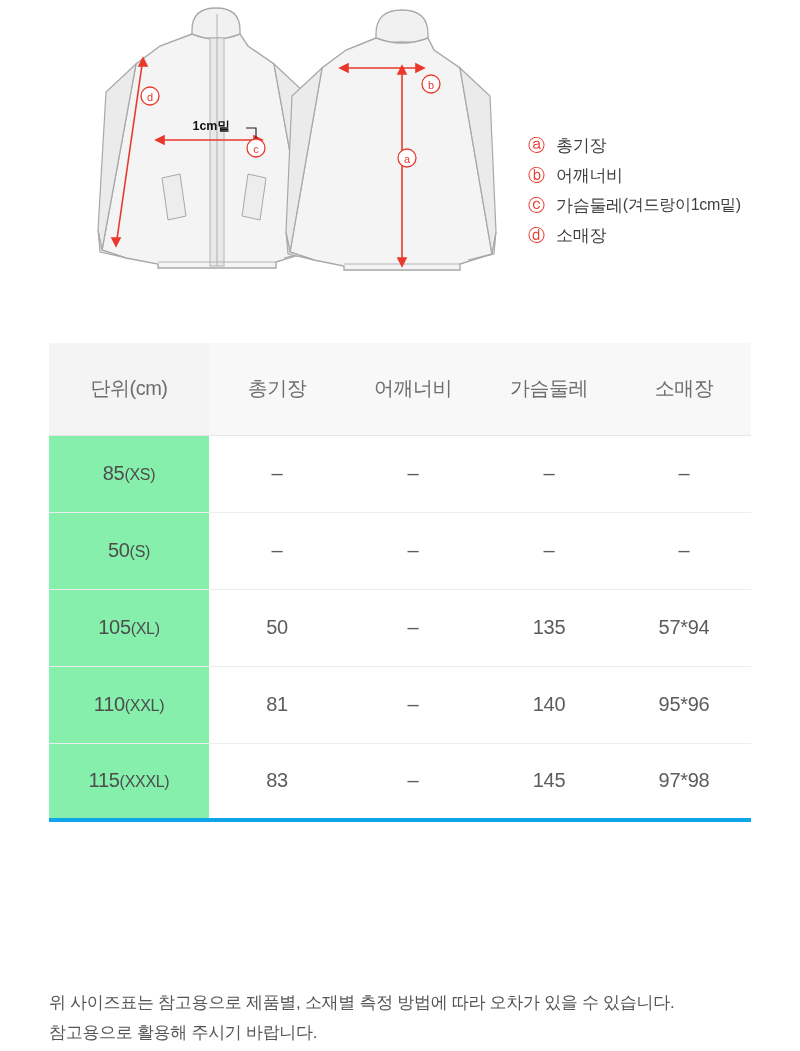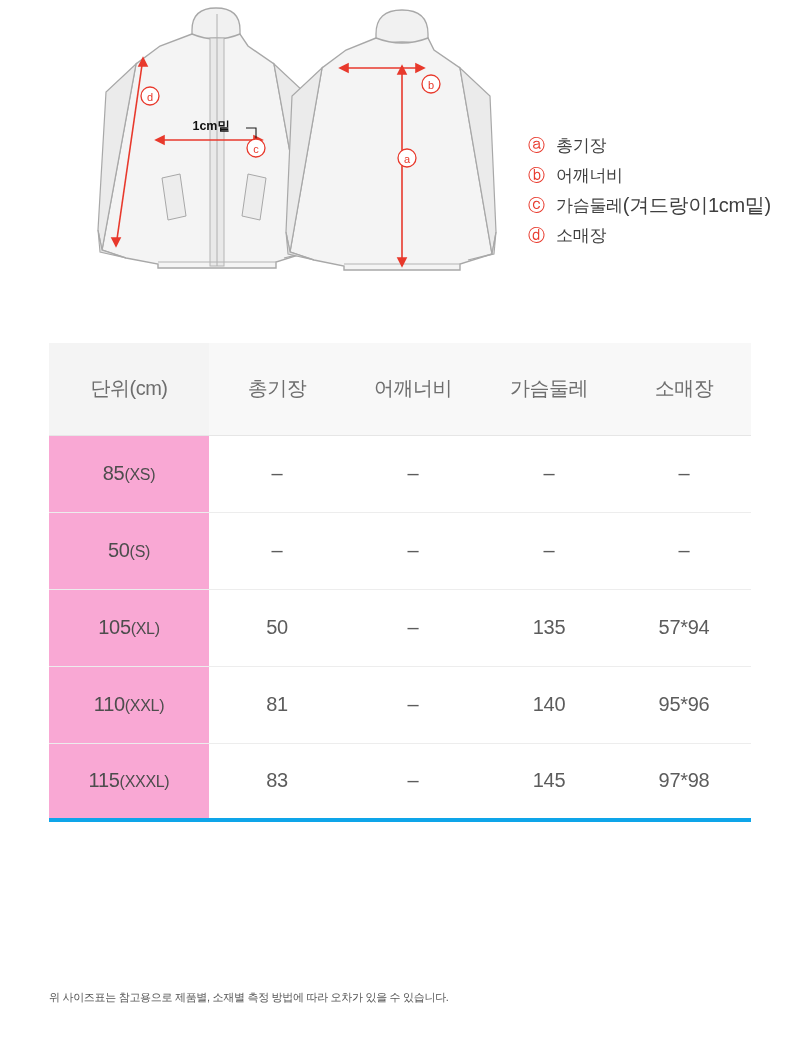--- a/index.html
+++ b/index.html
@@ -40,21 +40,21 @@
     letter-spacing: -0.3px;
   }
   .legend-mark {
     display: inline-block;
     width: 20px;
     margin-right: 8px;
     color: #e8392c;
     font-size: 17px;
     text-align: left;
   }
-  .legend-sub { font-size: 20px; }
+  .legend-sub { font-size: 16px; }
 
   
   .table-wrap {
     position: absolute;
     left: 49px;
     top: 343px;
     width: 702px;
   }
   table.size-table {
     width: 702px;
@@ -78,21 +78,21 @@
   table.size-table tbody td {
     height: 77px;
     text-align: center;
     vertical-align: middle;
     font-size: 20px;
     color: #5c5c5c;
     border-bottom: 1px solid #ededed;
     letter-spacing: -0.3px;
   }
   table.size-table tbody td.first {
-    background: #f9a8d4;
+    background: #86efac;
     color: #4d4d4d;
     font-size: 20px;
   }
   table.size-table tbody tr:last-child td {
     border-bottom: 4px solid #0ea5e9;
   }
   .sz-small { font-size: 16px; }
   .dash { color: #8a8a8a; }
 
   col.c1 { width: 160px; }
@@ -100,21 +100,21 @@
   col.c3 { width: 136px; }
   col.c4 { width: 136px; }
   col.c5 { width: 134px; }
 
   
   .footnote {
     position: absolute;
     left: 49px;
     top: 988px;
     width: 710px;
-    font-size: 11px;
+    font-size: 17px;
     color: #555555;
     line-height: 1.75;
     letter-spacing: -0.3px;
   }
 </style>
 </head>
 <body>
 
 <div class="page">
 
@@ -279,15 +279,16 @@
           <td class="dash">–</td>
           <td>145</td>
           <td>97*98</td>
         </tr>
       </tbody>
     </table>
   </div>
 
   <div class="footnote">
     <div>위 사이즈표는 참고용으로 제품별, 소재별 측정 방법에 따라 오차가 있을 수 있습니다.</div>
+    <div>참고용으로 활용해 주시기 바랍니다.</div>
   </div>
 
 </div>
 
 </body></html>

